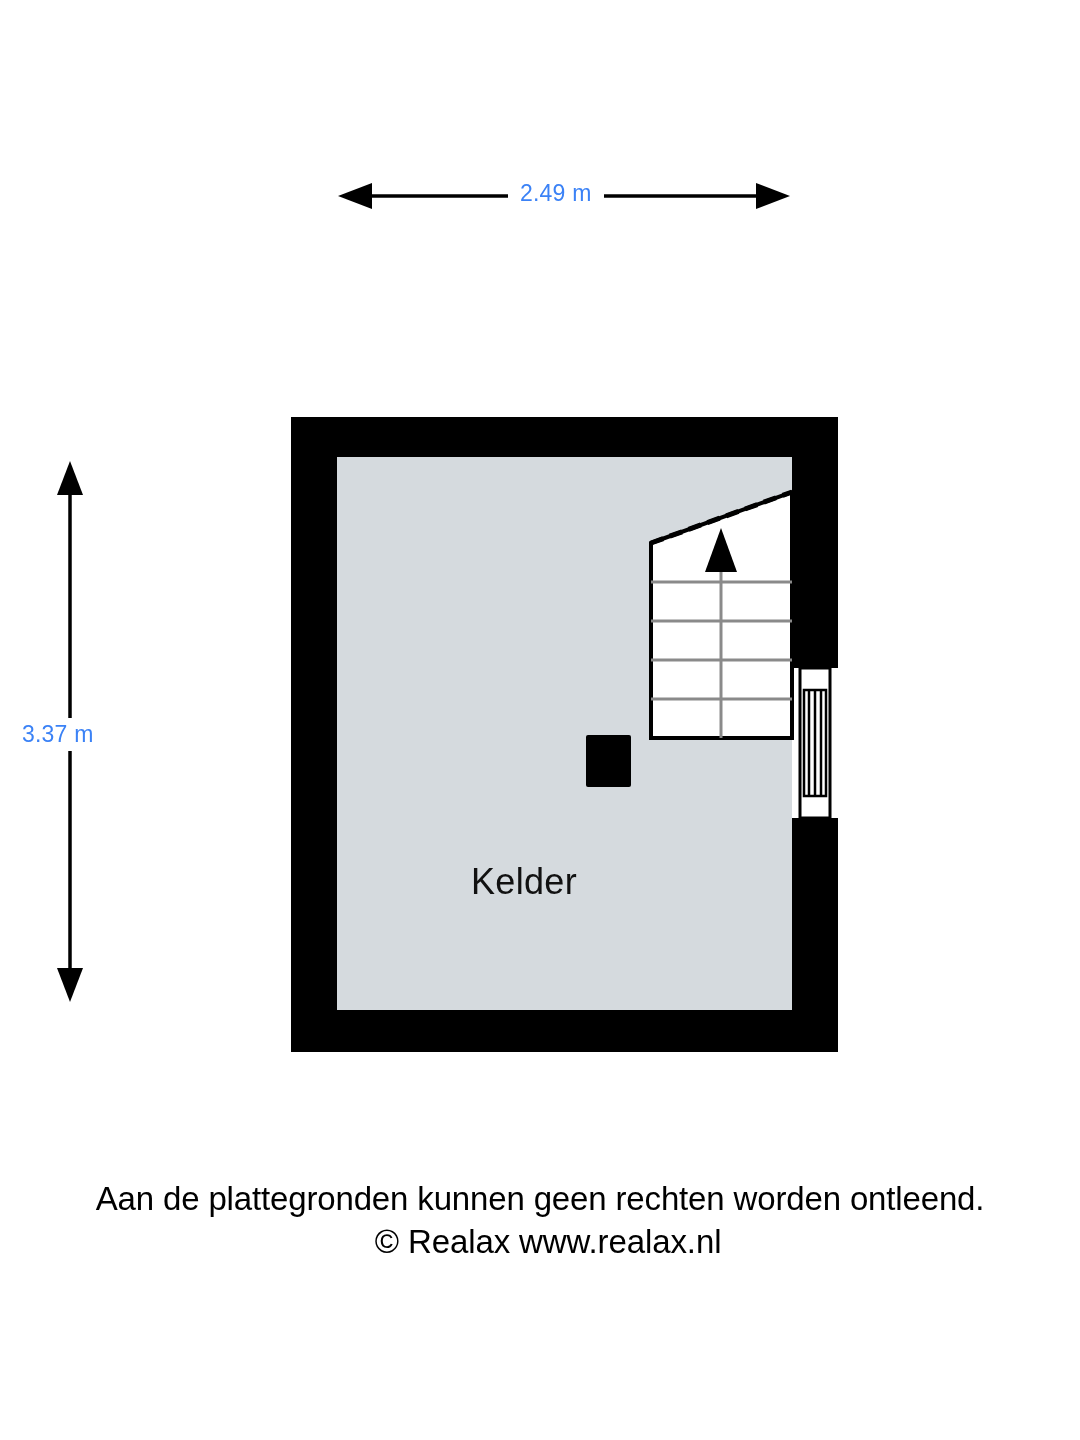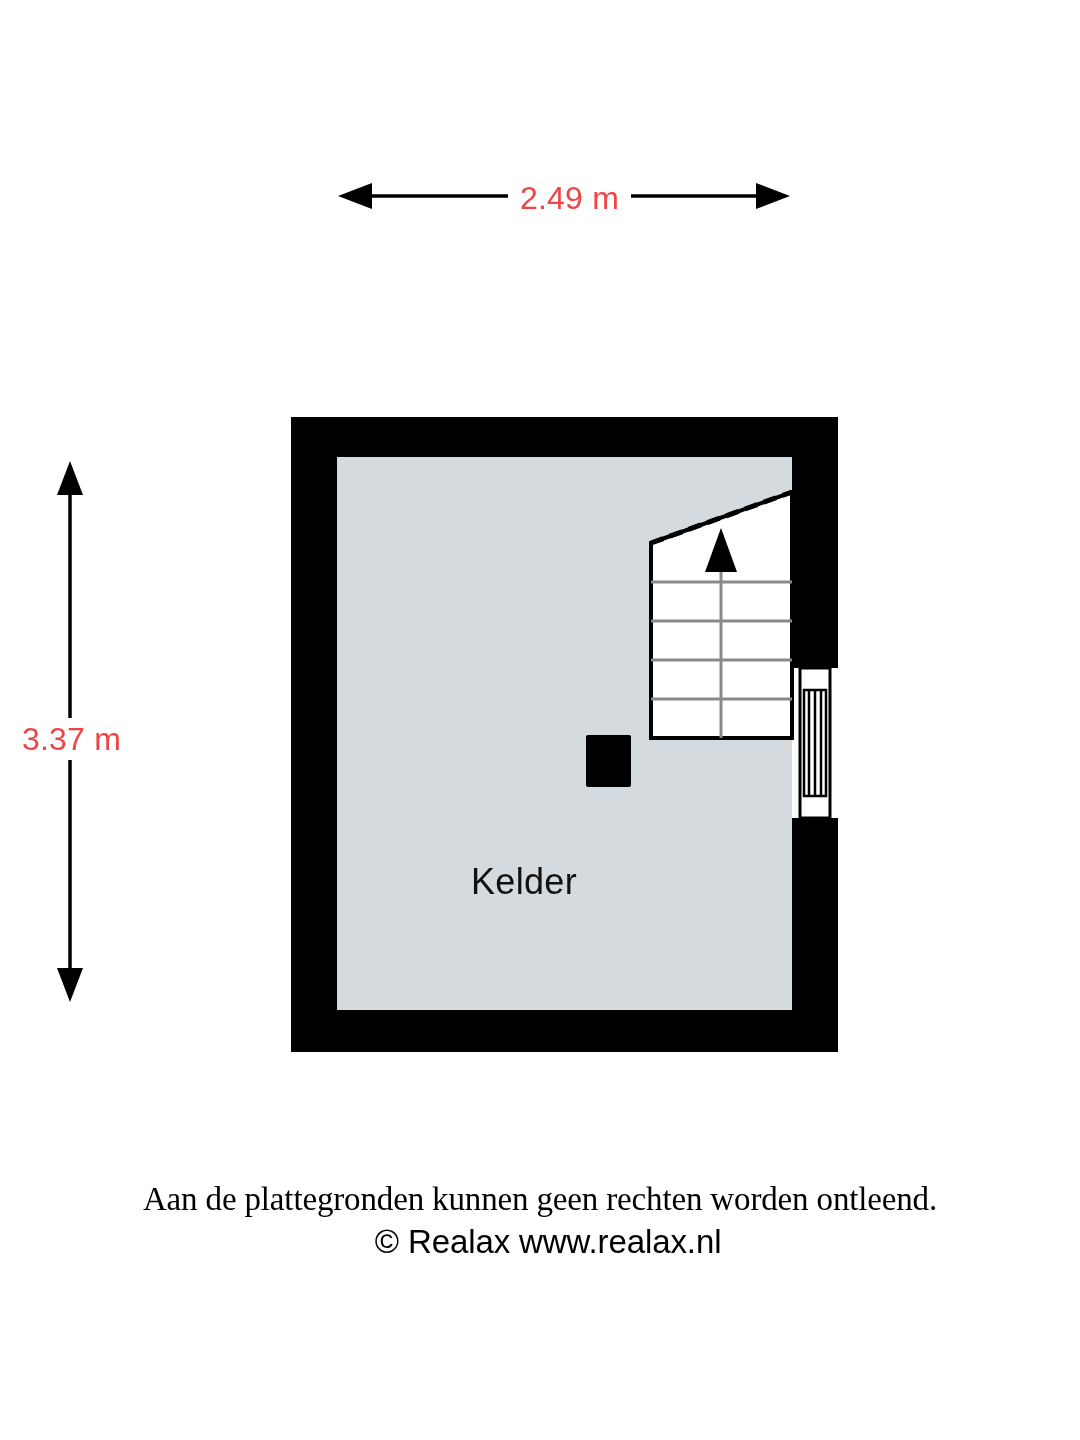--- a/index.html
+++ b/index.html
@@ -30,24 +30,24 @@
     left: 0;
     top: 0;
     width: 1080px;
     height: 1440px;
     display: block;
   }
 
   
   .dim-label {
     position: absolute;
-    font-size: 32px;
+    font-size: 23px;
     font-weight: 400;
     letter-spacing: 0.2px;
-    color: #ef4444;
+    color: #3b82f6;
     background: #ffffff;
     white-space: nowrap;
     line-height: 1;
   }
   #dim-width-label {
     left: 508px;
     top: 178px;
     padding: 4px 12px;
   }
   #dim-height-label {
@@ -81,21 +81,20 @@
   #footer-block .footer-line {
     display: block;
     font-size: 33px;
     font-weight: 400;
     line-height: 1.30;
     color: #000;
     white-space: nowrap;
   }
   #footer-block .footer-line.line-1 {
     letter-spacing: -0.15px;
-    font-family: Liberation Serif, serif;
   }
   #footer-block .footer-line.line-2 {
     letter-spacing: -0.1px;
     padding-left: 16px;
   }
 </style>
 </head>
 <body>
 
 <div id="floorplan-root">

